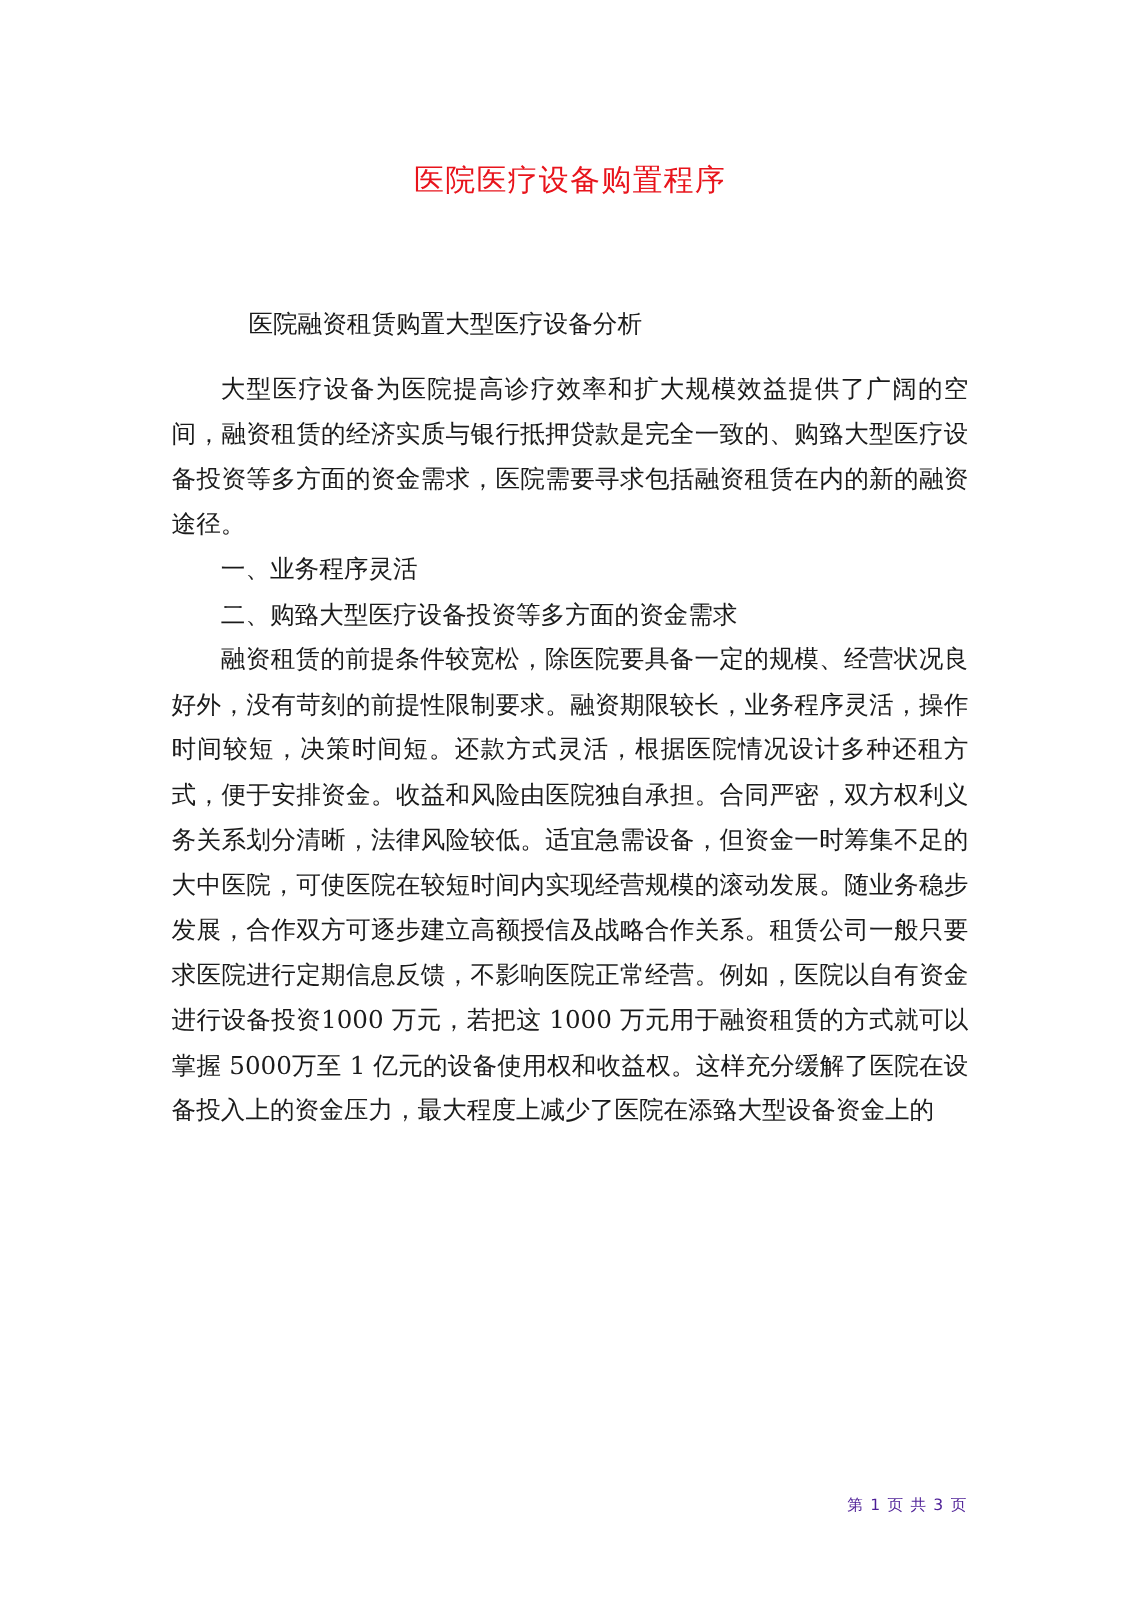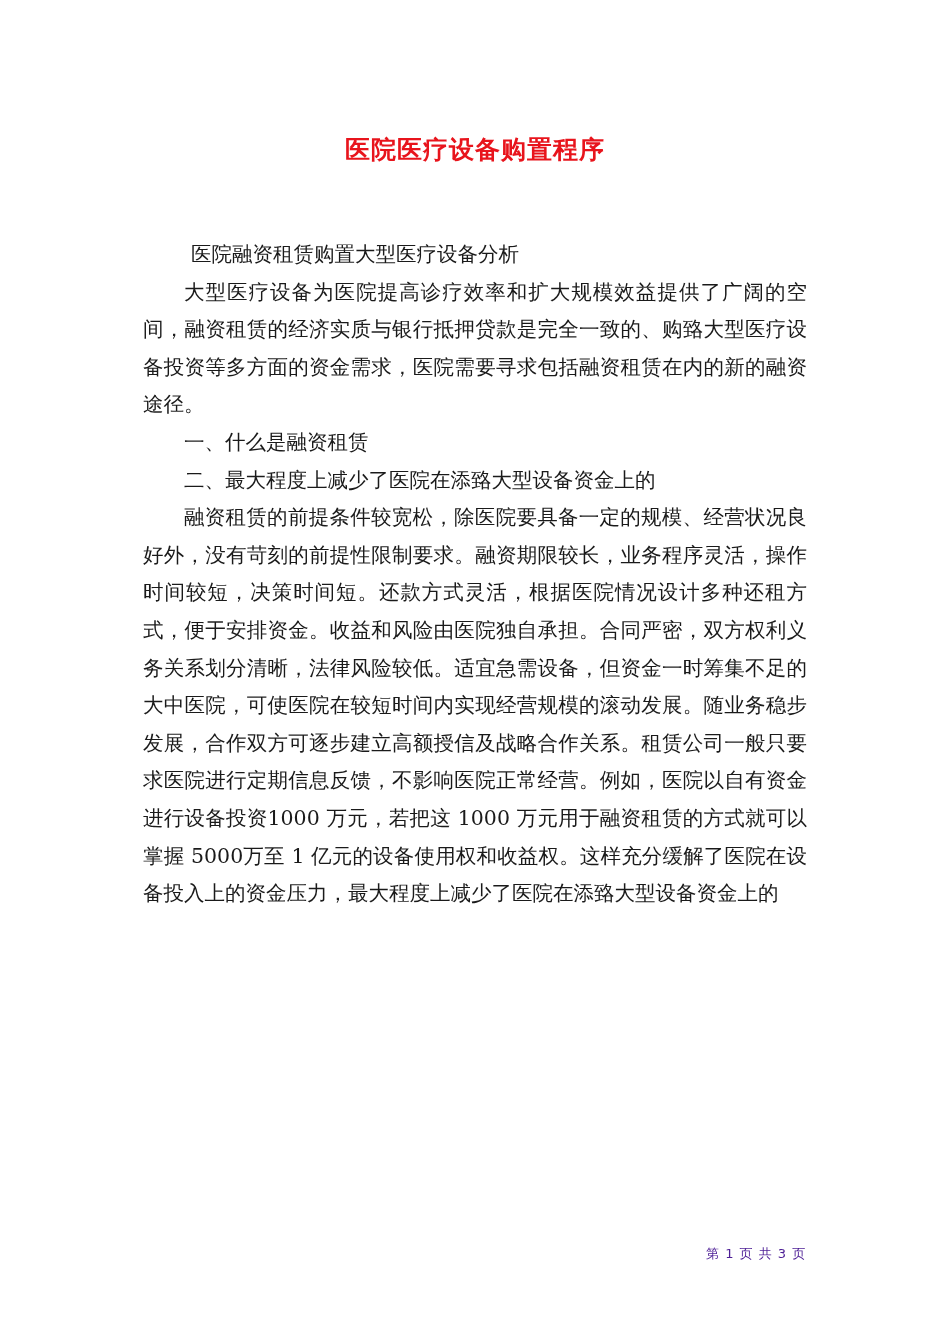--- a/index.html
+++ b/index.html
@@ -21,40 +21,40 @@
       width: 950px; height: 1344px;
       background: #ffffff;
     }
     .doc-title {
       position: absolute;
       top: 132px;
       left: 0;
       width: 950px;
       text-align: center;
       font-size: 25px;
-      font-weight: bold;
+      font-weight: normal;
       color: #e8141c;
       letter-spacing: 1px;
       line-height: 36px;
     }
     .content {
       position: absolute;
       left: 143px;
       top: 236px;
       width: 664px;
       font-size: 20.5px;
       line-height: 37.6px;
       text-align: justify;
     }
     .para {
       margin: 0;
       text-indent: 2em;
     }
     .subtitle {
-      margin: 0;
+      margin: 16px;
       padding-left: 48px;
     }
     .footer {
       position: absolute;
       top: 1245px;
       left: 706px;
       font-size: 13px;
       color: #4c1d95;
       letter-spacing: 1px;
       font-family: "DejaVu Sans", "Liberation Sans", sans-serif;
@@ -62,19 +62,19 @@
   </style>
 </head>
 <body>
 
 <div class="page">
   <div class="doc-title">医院医疗设备购置程序</div>
 
   <div class="content">
     <p class="subtitle">医院融资租赁购置大型医疗设备分析</p>
     <p class="para">大型医疗设备为医院提高诊疗效率和扩大规模效益提供了广阔的空间，融资租赁的经济实质与银行抵押贷款是完全一致的、购臵大型医疗设备投资等多方面的资金需求，医院需要寻求包括融资租赁在内的新的融资途径。</p>
-    <p class="para">一、什么是融资租赁</p>
-    <p class="para">二、最大程度上减少了医院在添臵大型设备资金上的</p>
+    <p class="para">一、业务程序灵活</p>
+    <p class="para">二、购臵大型医疗设备投资等多方面的资金需求</p>
     <p class="para">融资租赁的前提条件较宽松，除医院要具备一定的规模、经营状况良好外，没有苛刻的前提性限制要求。融资期限较长，业务程序灵活，操作时间较短，决策时间短。还款方式灵活，根据医院情况设计多种还租方式，便于安排资金。收益和风险由医院独自承担。合同严密，双方权利义务关系划分清晰，法律风险较低。适宜急需设备，但资金一时筹集不足的大中医院，可使医院在较短时间内实现经营规模的滚动发展。随业务稳步发展，合作双方可逐步建立高额授信及战略合作关系。租赁公司一般只要求医院进行定期信息反馈，不影响医院正常经营。例如，医院以自有资金进行设备投资1000 万元，若把这 1000 万元用于融资租赁的方式就可以掌握 5000万至 1 亿元的设备使用权和收益权。这样充分缓解了医院在设备投入上的资金压力，最大程度上减少了医院在添臵大型设备资金上的</p>
   </div>
 
   <div class="footer">第 1 页 共 3 页</div>
 </div>
 
 </body></html>

